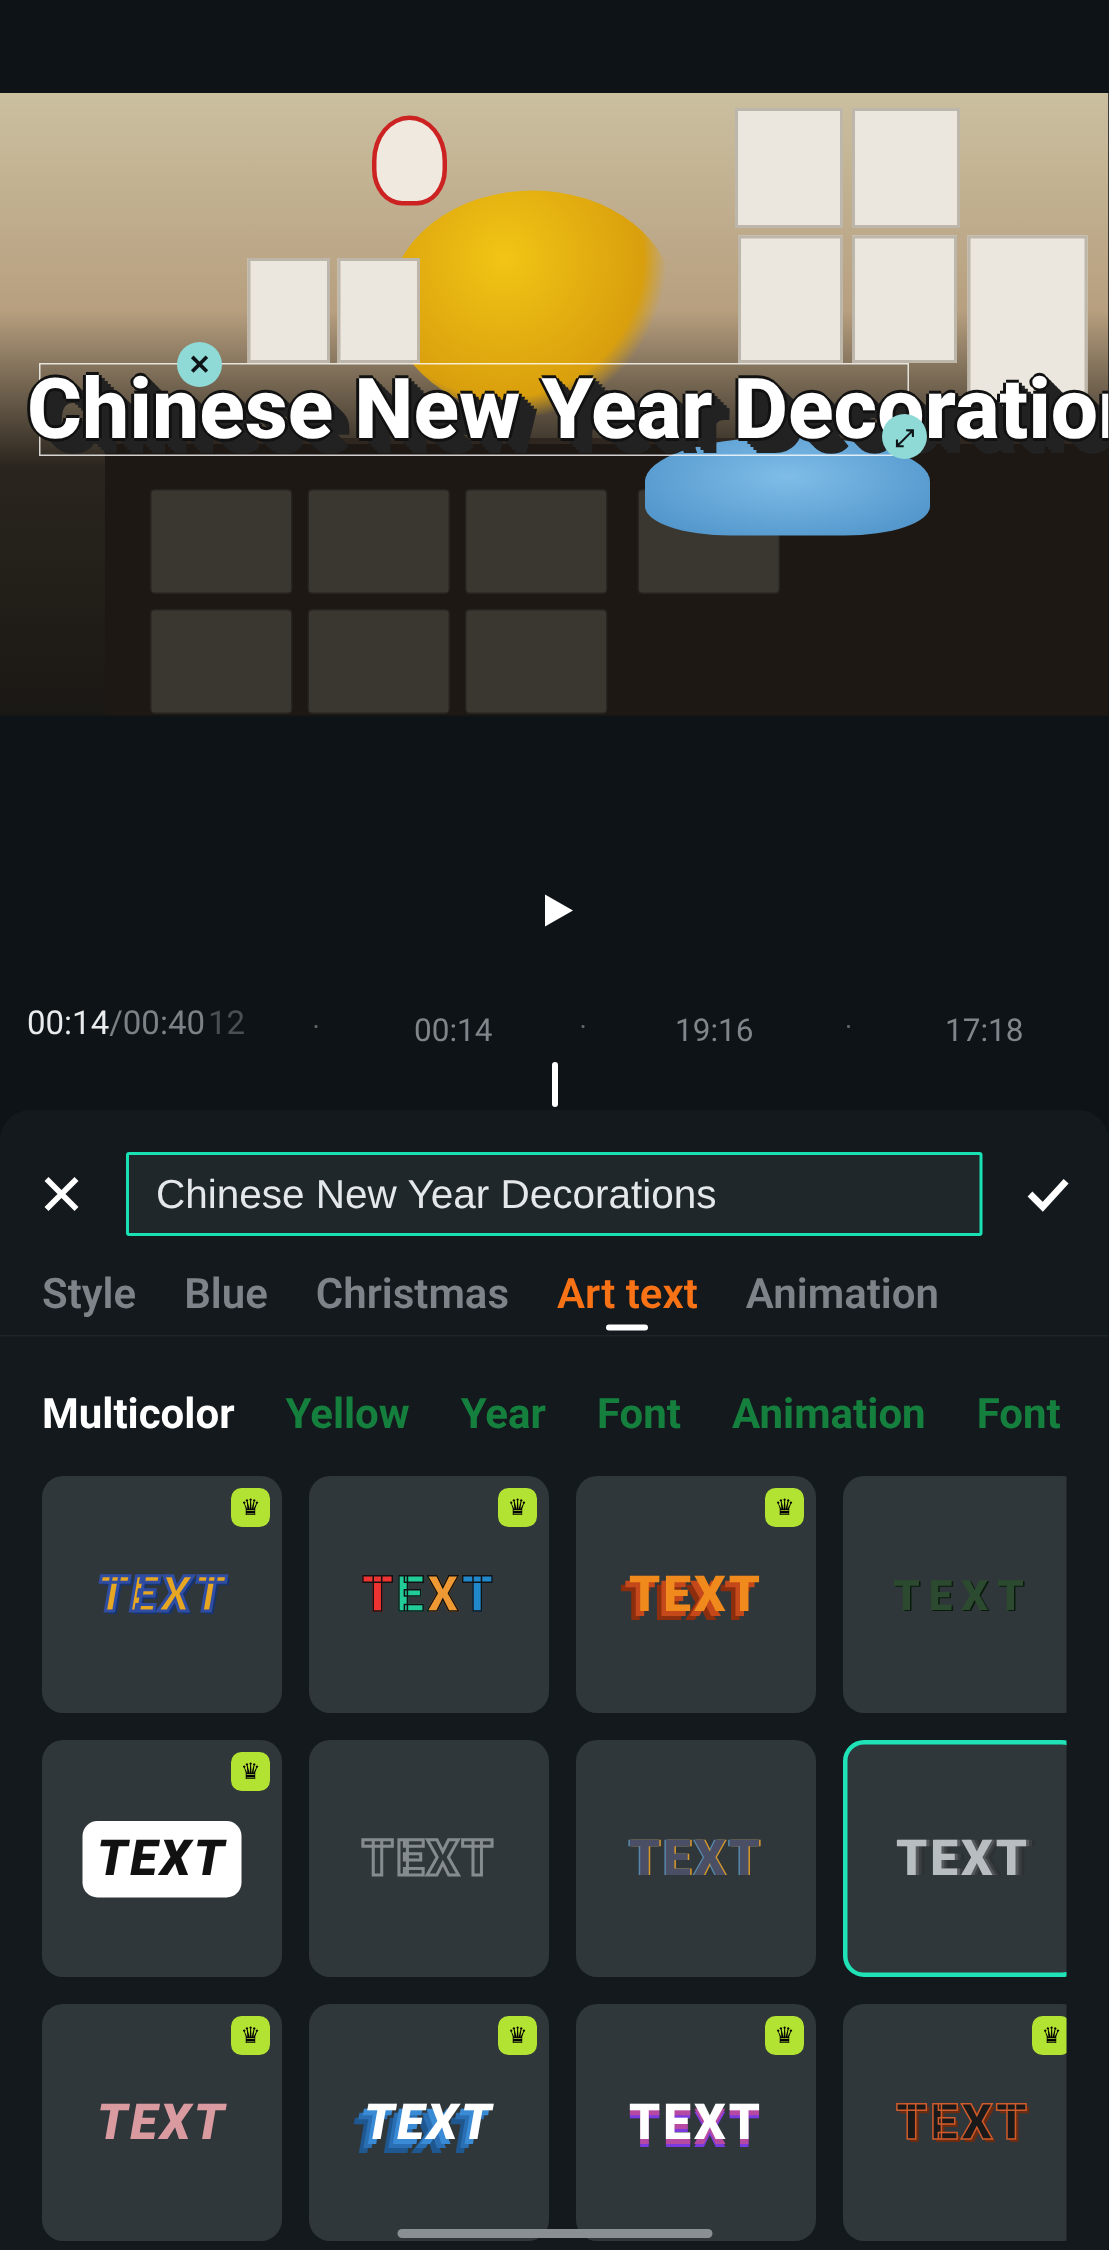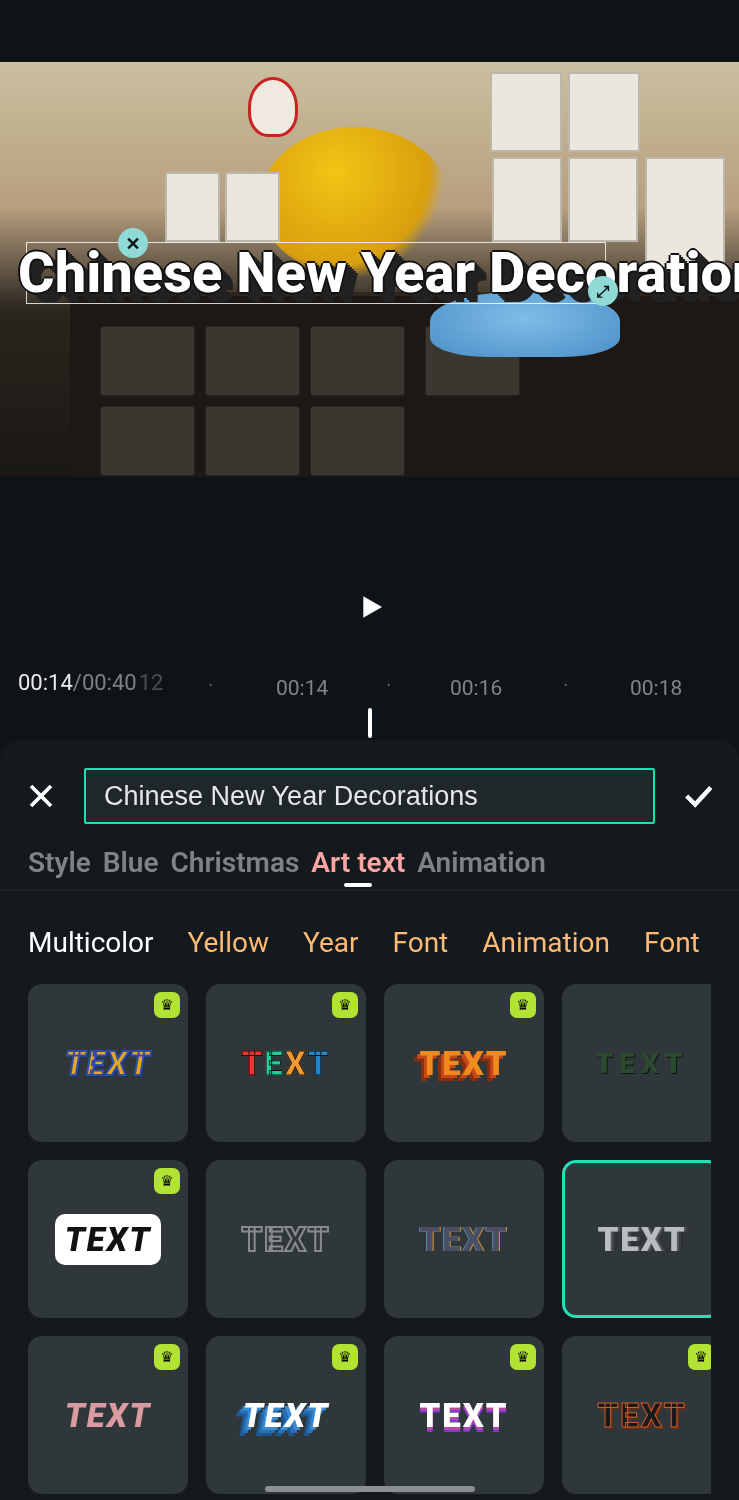--- a/index.html
+++ b/index.html
@@ -142,38 +142,38 @@
 }
 .confirm{
   width:46px;height:46px;
   display:flex;align-items:center;justify-content:center;
   flex:0 0 46px;
 }
 .confirm svg{width:34px;height:34px;stroke:#fff;stroke-width:3.2;fill:none;}
 
 .tabs{
   position:absolute; top:106px; left:28px; right:0;
-  display:flex; gap:12px;
+  display:flex; gap:32px;
   font-size:28px; font-weight:600;
 }
 .tab{color:#7d8388;}
-.tab.active{color:#fca5a5; position:relative;}
+.tab.active{color:#f97316; position:relative;}
 .tab.active::after{
   content:""; position:absolute; left:35%; right:35%; bottom:-8px;
   height:4px; background:#fff; border-radius:2px;
 }
 .tabs-sep{position:absolute;top:150px;left:0;right:0;height:1px;background:#1e2529;}
 
 .filters{
   position:absolute; top:186px; left:28px; right:0;
   display:flex; gap:34px;
-  font-size:28px; font-weight:400;
+  font-size:28px; font-weight:700;
   white-space:nowrap; overflow:hidden;
 }
-.filter{color:#fdba74;}
+.filter{color:#15803d;}
 .filter.active{color:#fff;}
 
 .grid{
   position:absolute; top:244px; left:28px; right:28px; bottom:0;
   display:grid;
   grid-template-columns:repeat(4, 160px);
   grid-auto-rows:158px;
   gap:18px;
   justify-content:space-between;
   overflow:hidden;
@@ -262,23 +262,23 @@
     </svg>
 </div>
 
 <div class="timeline">
   <div class="time-label">
     <span class="time-cur">00:14</span><span class="time-tot">/<span>00:40</span></span><span class="time-frame">12</span>
   </div>
   <span class="dot" style="left:209px">•</span>
   <span class="tick" style="left:276px">00:14</span>
   <span class="dot" style="left:387px">•</span>
-  <span class="tick" style="left:450px">00:16</span>
+  <span class="tick" style="left:450px">19:16</span>
   <span class="dot" style="left:564px">•</span>
-  <span class="tick" style="left:630px">00:18</span>
+  <span class="tick" style="left:630px">17:18</span>
   <div class="playhead"></div>
 </div>
 
 <div class="panel">
   <div class="input-row">
     <div class="close-x">
       <svg viewBox="0 0 24 24">
           <path d="M4 4 L20 20 M20 4 L4 20"></path>
         </svg>
     </div>

